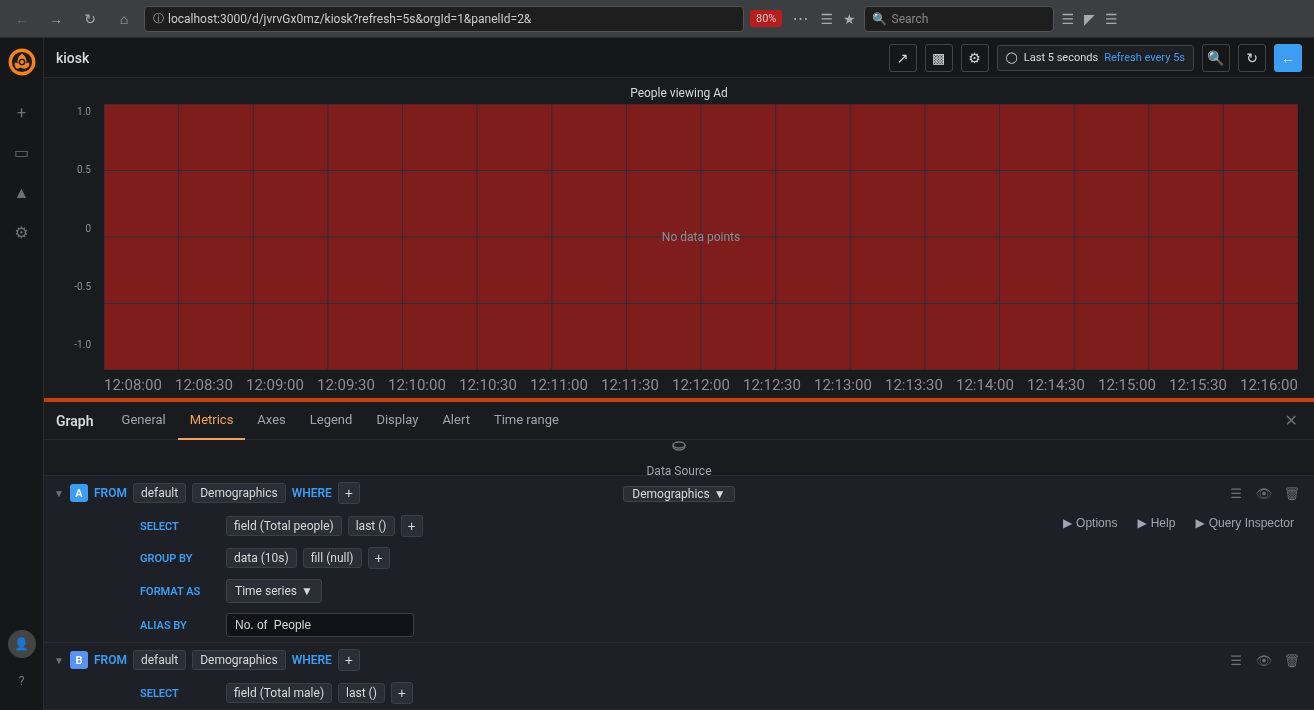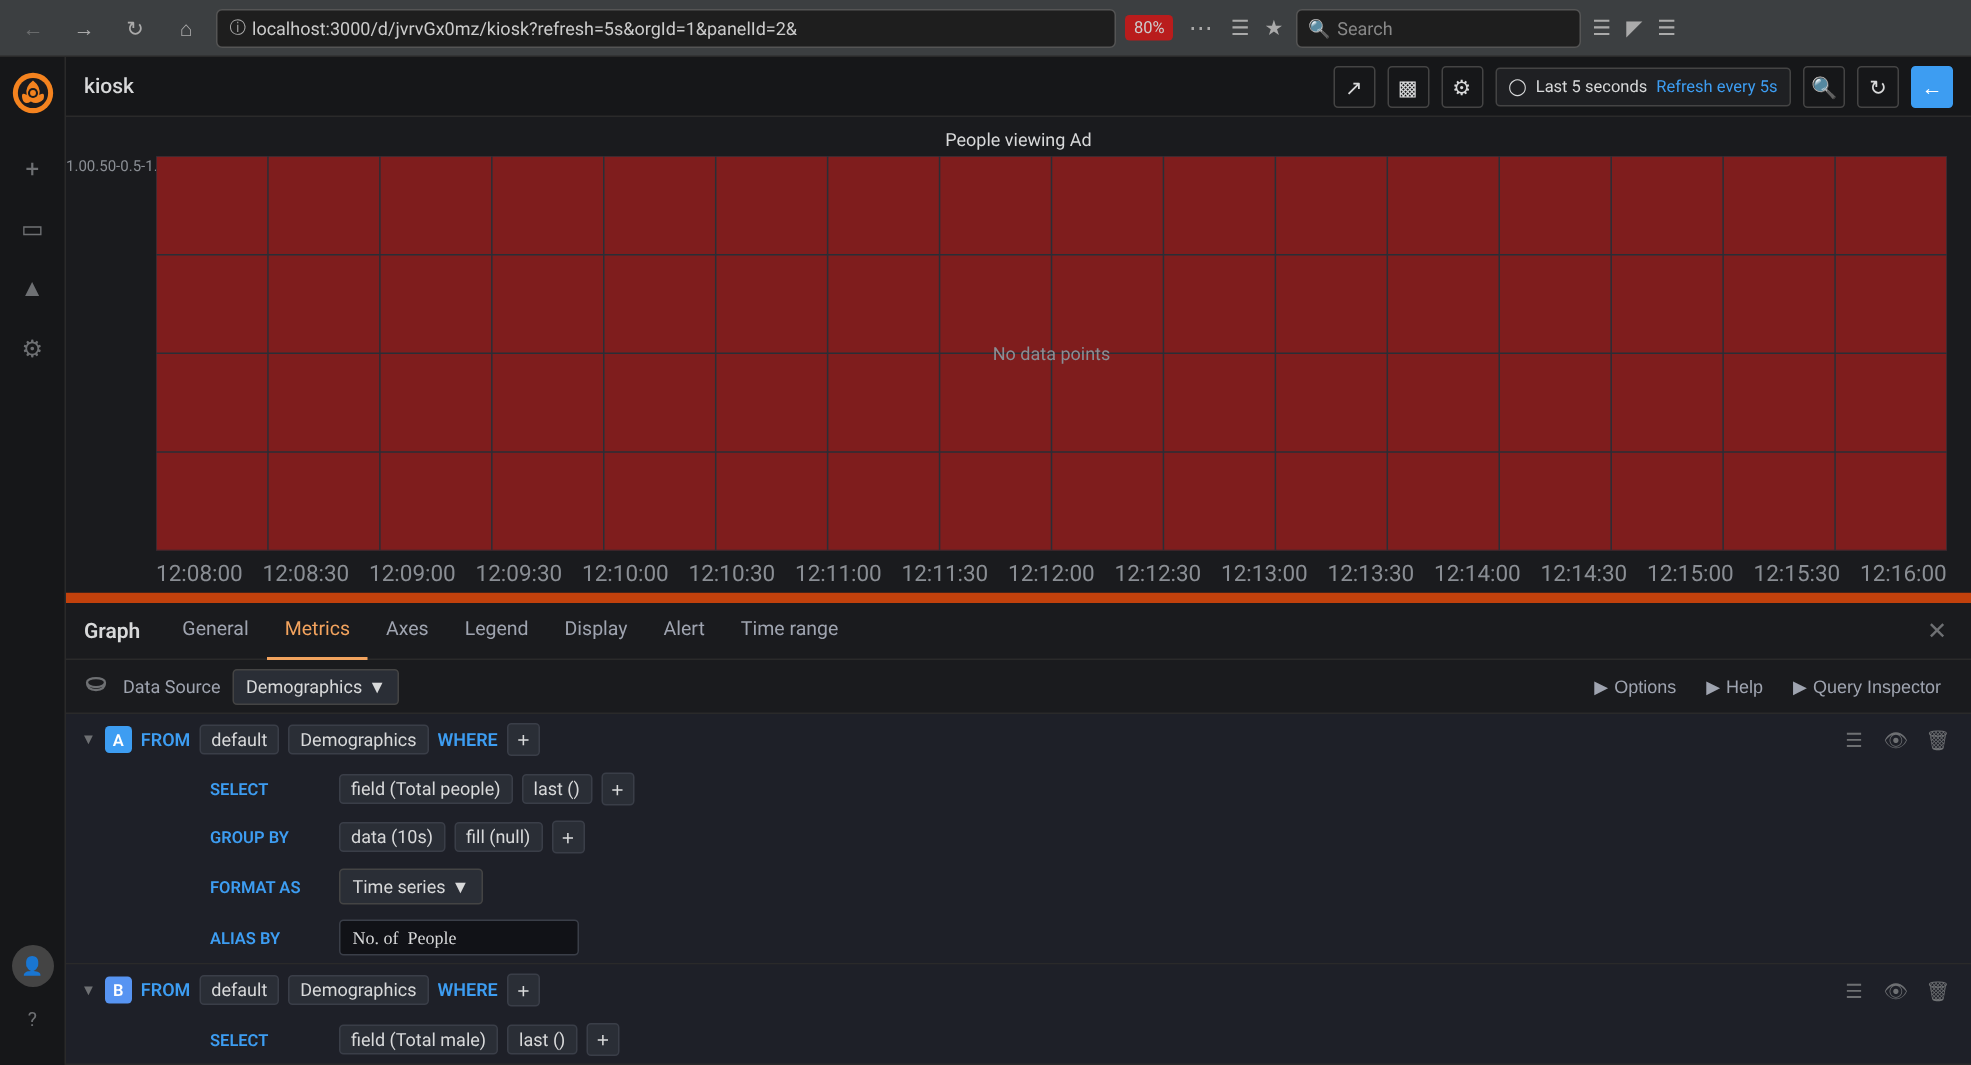--- a/index.html
+++ b/index.html
@@ -206,26 +206,26 @@
       right: 16px;
       bottom: 34px;
       background: #7f1d1d;
       border: none;
       text-align: center;
     }
     .y-axis-labels {
       position: absolute;
       left: 0;
       top: 28px;
-      bottom: 18px;
+      bottom: 48px;
       width: 55px;
       display: flex;
-      flex-direction: row;
+      flex-direction: column;
       justify-content: space-between;
-      align-items: flex-start;
+      align-items: flex-end;
       padding-right: 8px;
     }
     .y-label {
       font-size: 10px;
       color: #8a8e94;
     }
     .no-datapoints {
       position: absolute;
       top: 50%;
       left: 50%;
@@ -242,21 +242,21 @@
       justify-content: space-between;
     }
     .x-label {
       font-size: 15px;
       color: #8a8e94;
     }
 
     
     .panel-editor {
       background: #1e2028;
-      border-top: 7px solid #c2410c;
+      border-top: 4px solid #c2410c;
     }
     .panel-tabs {
       display: flex;
       align-items: center;
       background: #1a1b1e;
       border-bottom: 1px solid #2a2a2a;
       padding: 0 12px;
       height: 38px;
       gap: 0;
     }
@@ -288,20 +288,21 @@
       padding: 0 4px;
     }
     .query-header {
       display: flex;
       align-items: center;
       background: #1a1b1e;
       border-bottom: 1px solid #2a2a2a;
       height: 36px;
       padding: 0 10px;
       gap: 8px;
+      flex-direction: column;
     }
     .datasource-icon {
       width: 20px; height: 20px;
       display: flex; align-items: center; justify-content: center;
       color: #6e7073;
     }
     .datasource-label {
       font-size: 12px;
       color: #9fa4b0;
     }
@@ -420,22 +421,21 @@
       cursor: pointer;
     }
     .alias-input {
       background: #111217;
       border: 1px solid #3a3e48;
       border-radius: 3px;
       height: 24px;
       padding: 0 8px;
       color: #d8d9da;
       font-size: 12px;
-      width: 160px;
-      font-family: Liberation Serif, serif;
+      width: 188px;
     }
 
     
     .grafana-logo {
       width: 28px; height: 28px;
     }
   </style>
 </head>
 <body>
 

